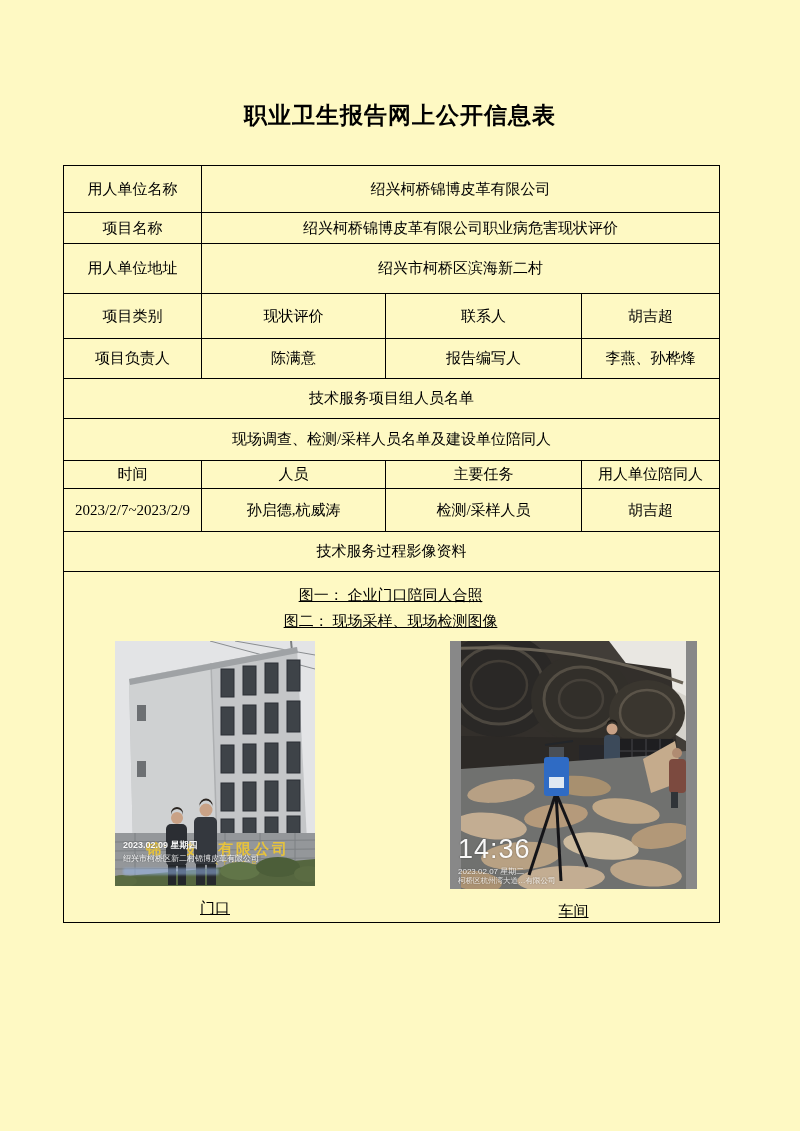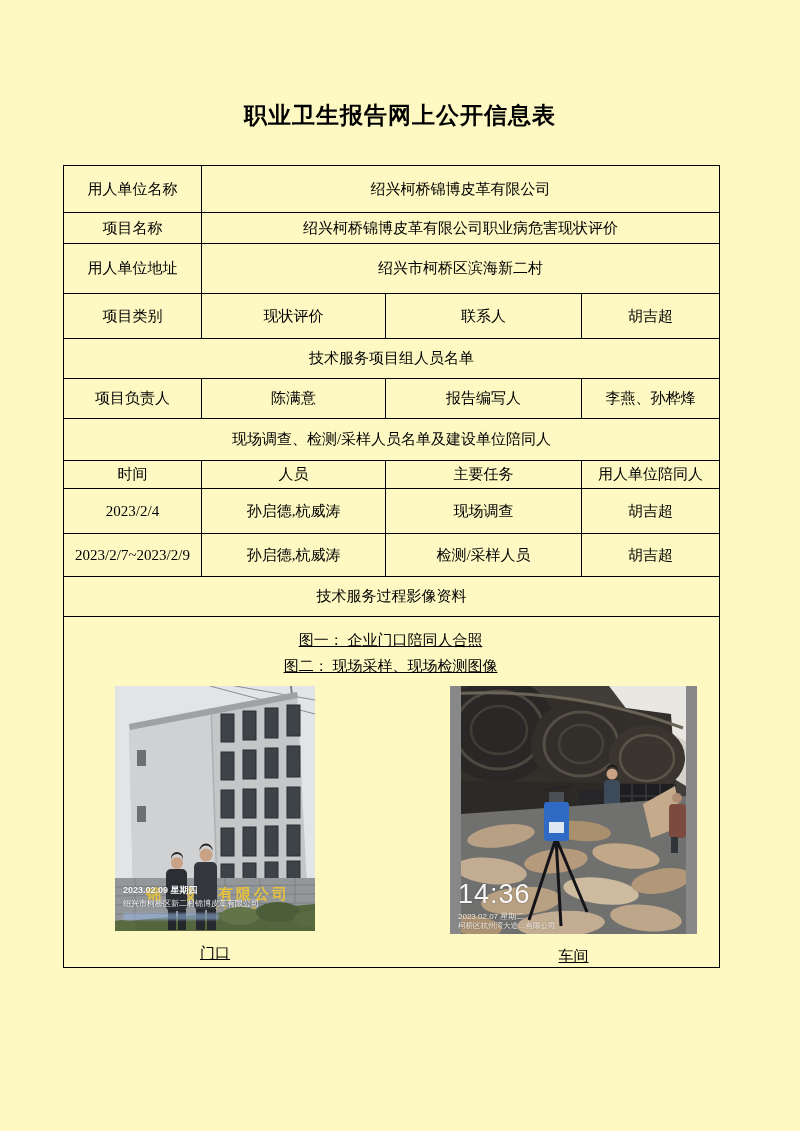--- a/index.html
+++ b/index.html
@@ -84,48 +84,42 @@
     </tr>
 
     <tr class="r45">
       <td>项目类别</td>
       <td>现状评价</td>
       <td>联系人</td>
       <td>胡吉超</td>
     </tr>
 
     <tr class="r40">
-      <td colspan="4">技术服务项目组人员名单</td>
-    </tr>
-
-    <tr class="r40">
       <td>项目负责人</td>
       <td>陈满意</td>
       <td>报告编写人</td>
       <td>李燕、孙桦烽</td>
+    </tr>
+
+    <tr class="r40">
+      <td colspan="4">技术服务项目组人员名单</td>
     </tr>
 
 
     <tr class="r42">
       <td colspan="4">现场调查、检测/采样人员名单及建设单位陪同人</td>
     </tr>
 
     <tr class="r28">
       <td>时间</td>
       <td>人员</td>
       <td>主要任务</td>
       <td>用人单位陪同人</td>
     </tr>
 
-    <tr class="r45">
-      <td>2023/2/4</td>
-      <td>孙启德,杭威涛</td>
-      <td>现场调查</td>
-      <td>胡吉超</td>
-    </tr>
 
     <tr class="r43">
       <td>2023/2/7~2023/2/9</td>
       <td>孙启德,杭威涛</td>
       <td>检测/采样人员</td>
       <td>胡吉超</td>
     </tr>
 
     <tr class="r40">
       <td colspan="4">技术服务过程影像资料</td>

